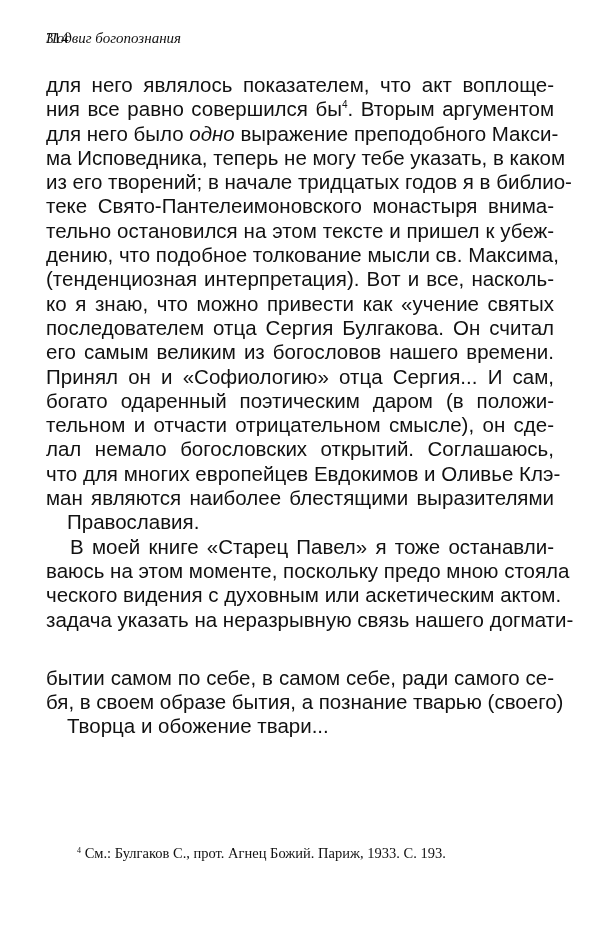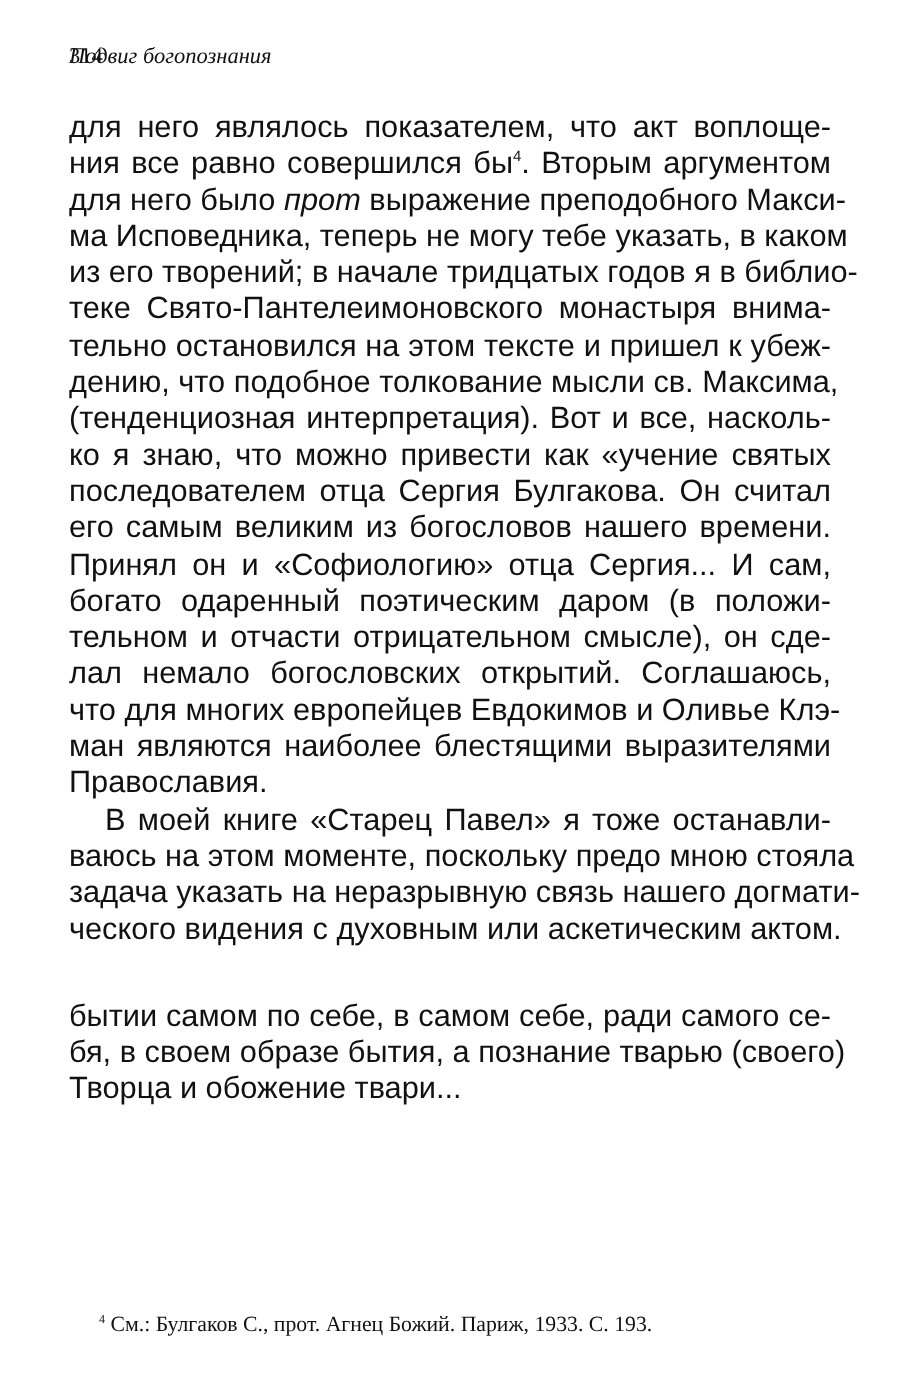--- a/index.html
+++ b/index.html
@@ -3,61 +3,61 @@
   <meta charset="utf-8">
   <style>
     html, body { margin: 0; padding: 0; background: #ffffff; }
     body { width: 600px; height: 927px; position: relative; overflow: hidden; color: #111; }
     .page { position: absolute; left: 0; top: 0; width: 480px; height: 927px; border-radius: 18px; }
     .header { position: absolute; top: 30px; left: 46px; width: 508px; height: 20px; font-family: "Liberation Serif", serif; font-size: 15px; }
     .page-num { position: absolute; left: 0; top: 0; }
     .running-title { position: absolute; left: 0; right: 0; top: 0; text-align: left; font-style: italic; }
     .body { position: absolute; top: 73px; left: 46px; width: 508px; font-family: Liberation Sans, sans-serif; font-size: 20.5px; line-height: 24.3px; }
     .line { display: block; white-space: nowrap; text-align: justify; text-align-last: justify; height: 24.3px; }
-    .line.last { text-align-last: left; }
+    .line.last { text-align-last: left; margin-left: 21px; }
     .indent { padding-left: 24px; }
     .gap { height: 34px; }
     sup { font-size: 10px; vertical-align: 8px; line-height: 0; }
     em { font-style: italic; }
-    .footnote { position: absolute; top: 845px; left: 66px; font-family: "Liberation Serif", serif; font-size: 14.5px; white-space: nowrap; margin-top: 30px; }
+    .footnote { position: absolute; top: 845px; left: 77px; font-family: "Liberation Serif", serif; font-size: 14.5px; white-space: nowrap; }
     .footnote sup { font-size: 8px; vertical-align: 5px; }
   </style>
 </head>
 <body>
 
 <div class="page">
   <div class="header">
     <span class="page-num">314</span>
     <span class="running-title">Подвиг богопознания</span>
   </div>
 
   <div class="body">
     <span class="line">для него являлось показателем, что акт воплоще-</span>
     <span class="line"><span>ния все равно совершился бы</span><sup>4</sup><span>. Вторым аргументом</span></span>
-    <span class="line"><span>для него было</span> <em>прот</em> <span>выражение преподобного Макси-</span></span>
+    <span class="line"><span>для него было</span> <em>одно</em> <span>выражение преподобного Макси-</span></span>
     <span class="line">ма Исповедника, теперь не могу тебе указать, в каком</span>
     <span class="line">из его творений; в начале тридцатых годов я в библио-</span>
     <span class="line">теке Свято-Пантелеимоновского монастыря внима-</span>
     <span class="line">тельно остановился на этом тексте и пришел к убеж-</span>
     <span class="line">дению, что подобное толкование мысли св. Максима,</span>
     <span class="line">(тенденциозная интерпретация). Вот и все, насколь-</span>
     <span class="line">ко я знаю, что можно привести как «учение святых</span>
     <span class="line">последователем отца Сергия Булгакова. Он считал</span>
     <span class="line">его самым великим из богословов нашего времени.</span>
     <span class="line">Принял он и «Софиологию» отца Сергия... И сам,</span>
     <span class="line">богато одаренный поэтическим даром (в положи-</span>
     <span class="line">тельном и отчасти отрицательном смысле), он сде-</span>
     <span class="line">лал немало богословских открытий. Соглашаюсь,</span>
     <span class="line">что для многих европейцев Евдокимов и Оливье Клэ-</span>
     <span class="line">ман являются наиболее блестящими выразителями</span>
     <span class="line last">Православия.</span>
     <span class="line indent">В моей книге «Старец Павел» я тоже останавли-</span>
     <span class="line">ваюсь на этом моменте, поскольку предо мною стояла</span>
+    <span class="line">ческого видения с духовным или аскетическим актом.</span>
     <span class="line">задача указать на неразрывную связь нашего догмати-</span>
-    <span class="line">ческого видения с духовным или аскетическим актом.</span>
 
     <div class="gap"></div>
 
     <div>
       <span class="line">бытии самом по себе, в самом себе, ради самого се-</span>
       <span class="line">бя, в своем образе бытия, а познание тварью (своего)</span>
       <span class="line last">Творца и обожение твари...</span>
     </div>
   </div>
 

